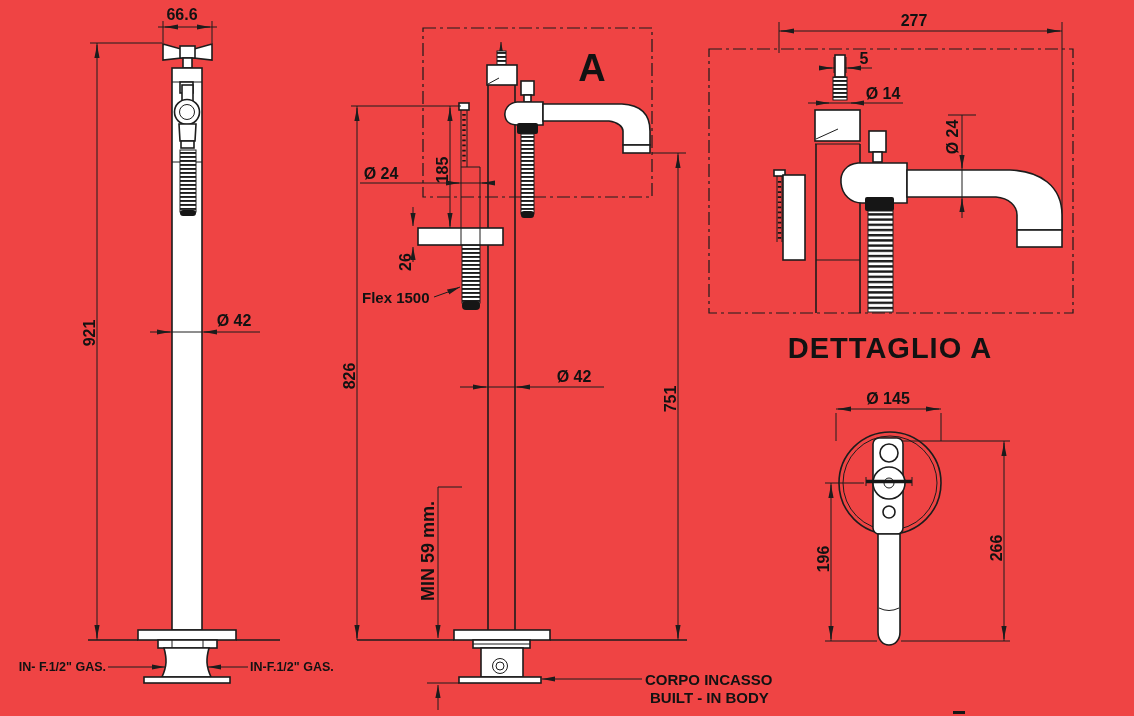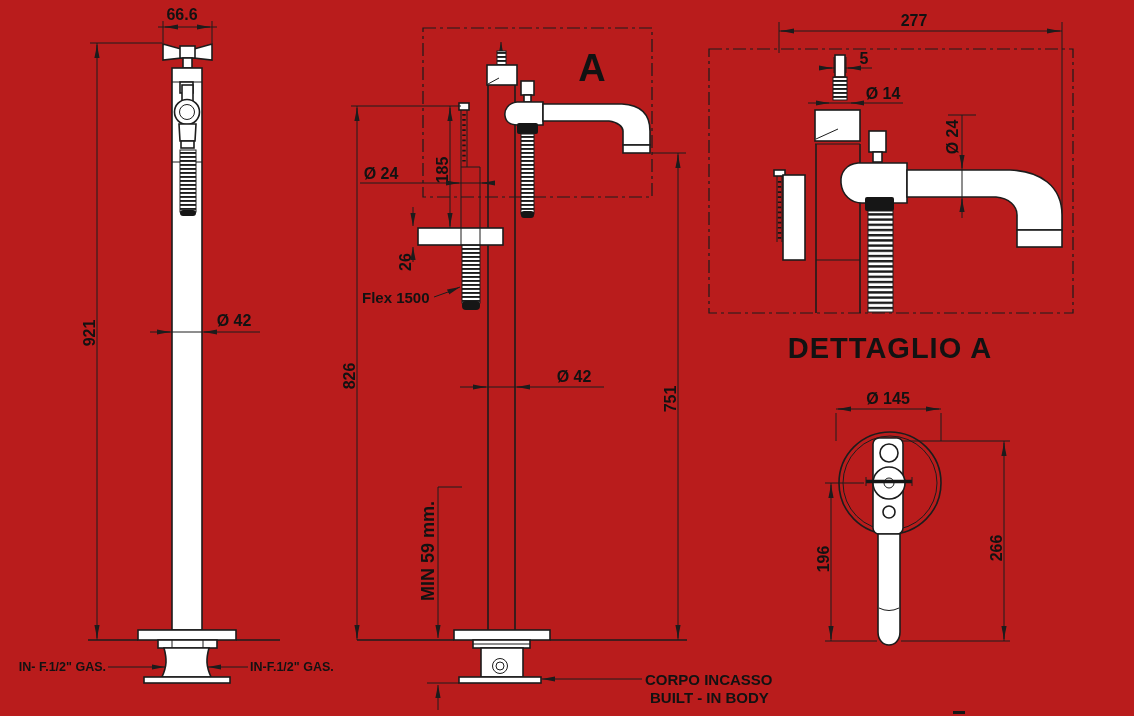--- a/index.html
+++ b/index.html
@@ -1,16 +1,16 @@
 <!DOCTYPE html>
 <html><head>
 <meta charset="utf-8">
 <style>
   html,body{margin:0;padding:0;background:#fff;}
-  #canvas{position:relative;width:1134px;height:716px;background:#b91c1c;font-family:"Liberation Sans",sans-serif;overflow:hidden;}
+  #canvas{position:relative;width:1134px;height:716px;background:#ef4444;font-family:"Liberation Sans",sans-serif;overflow:hidden;}
   svg{display:block;}
   .o  {fill:none;stroke:#1c1c1c;stroke-width:1.6;stroke-linejoin:miter;}
   .of {fill:#ffffff;stroke:#1c1c1c;stroke-width:1.6;stroke-linejoin:miter;}
   .d  {fill:none;stroke:#1c1c1c;stroke-width:1;}
   .box{fill:none;stroke:#1c1c1c;stroke-width:1.2;stroke-dasharray:13 4 3 4;}
   .dots{stroke:#151515;stroke-width:3.4;stroke-dasharray:1.7 3.4;fill:none;}
   .dk {fill:#161616;stroke:none;}
   text{fill:#121212;font-family:"Liberation Sans",sans-serif;font-weight:bold;}
   .t12{font-size:12.5px;} .t15{font-size:15px;} .t16{font-size:16px;}
   .t18{font-size:18px;} .t29{font-size:29px;letter-spacing:1px;} .t38{font-size:38px;}

